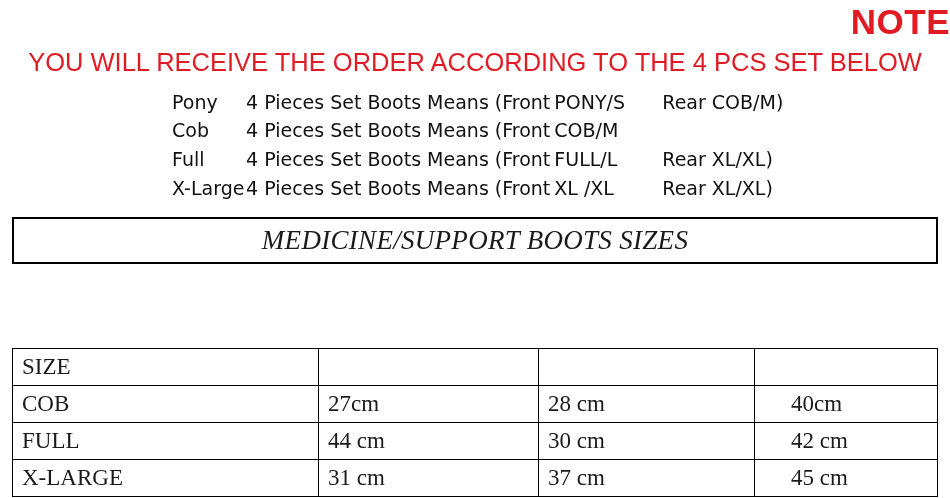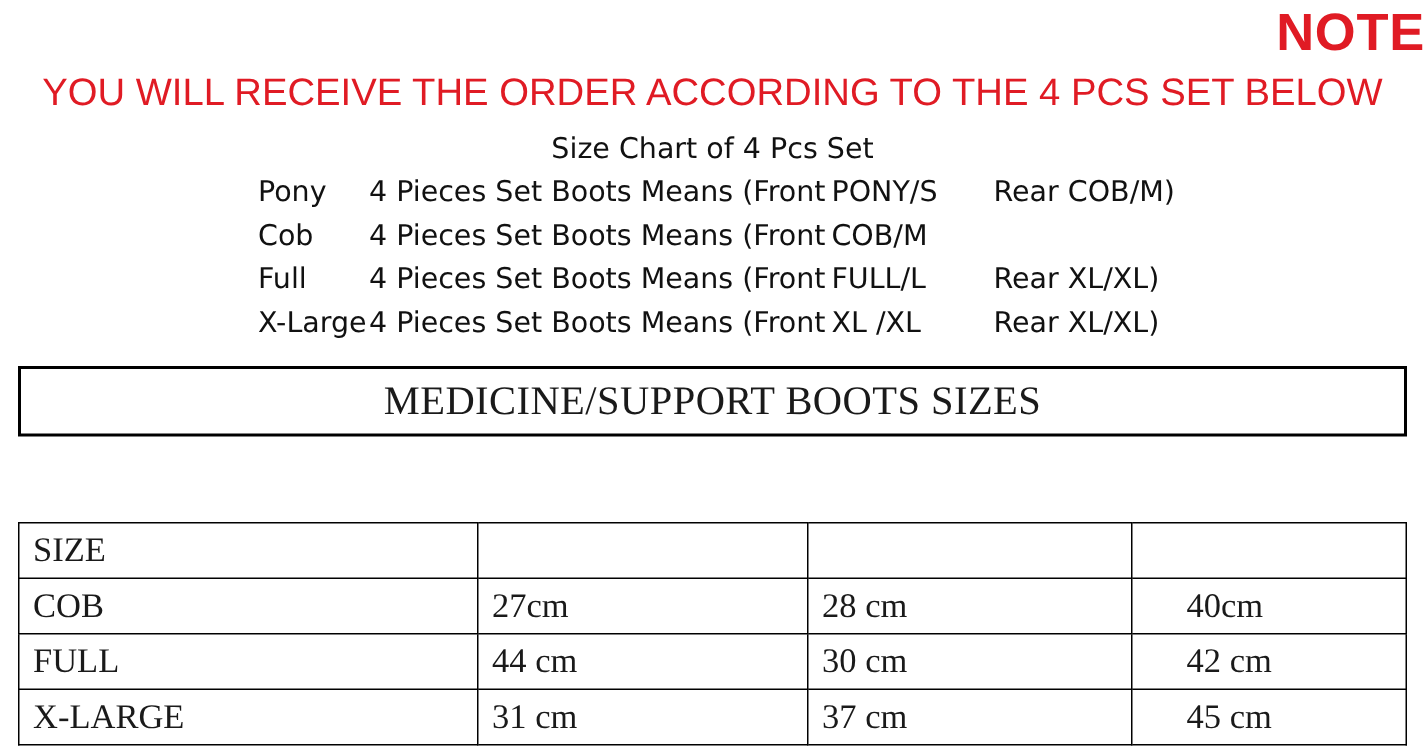--- a/index.html
+++ b/index.html
@@ -69,20 +69,21 @@
   .c-rear   { flex: 0 0 auto; padding-left: 8px; }
 
   
   .banner {
     margin: 14px 12px 0 12px;
     border: 2px solid #000;
     height: 43px;
     display: flex;
     align-items: center;
     justify-content: center;
+    font-style: italic;
   }
   .banner-text {
     font-family: "Liberation Serif", serif;
     font-size: 27px;
     letter-spacing: 0.3px;
     color: #1a1a1a;
   }
 
   
   .table-wrap {
@@ -111,21 +112,20 @@
 </style>
 </head>
 <body>
 
 <div class="page">
 
   <div class="note-title">NOTE</div>
   <div class="note-sub">YOU WILL RECEIVE THE ORDER ACCORDING TO THE 4 PCS SET BELOW</div>
 
   <div class="chart-block">
-    <div class="chart-heading">Size Chart of 4 Pcs Set</div>
     <div class="chart-rows">
 
       <div class="chart-row">
         <span class="c-size">Pony</span>
         <span class="c-desc">4 Pieces Set Boots Means (Front</span>
         <span class="c-front">PONY/S</span>
         <span class="c-rear">Rear COB/M)</span>
       </div>
 
       <div class="chart-row">

